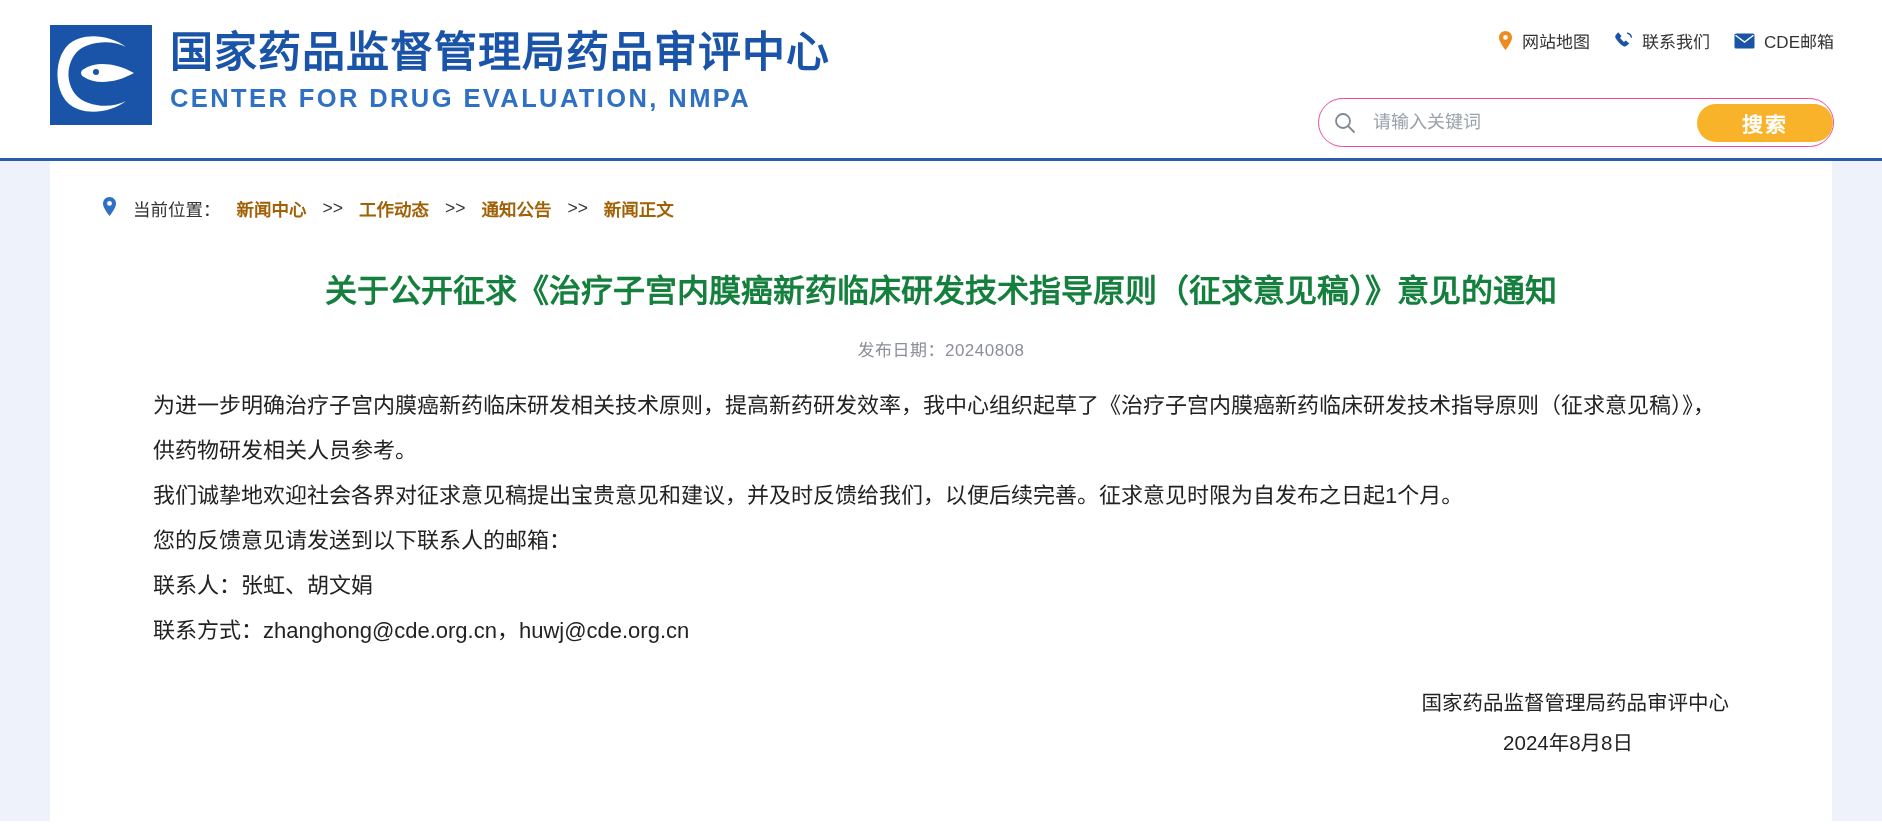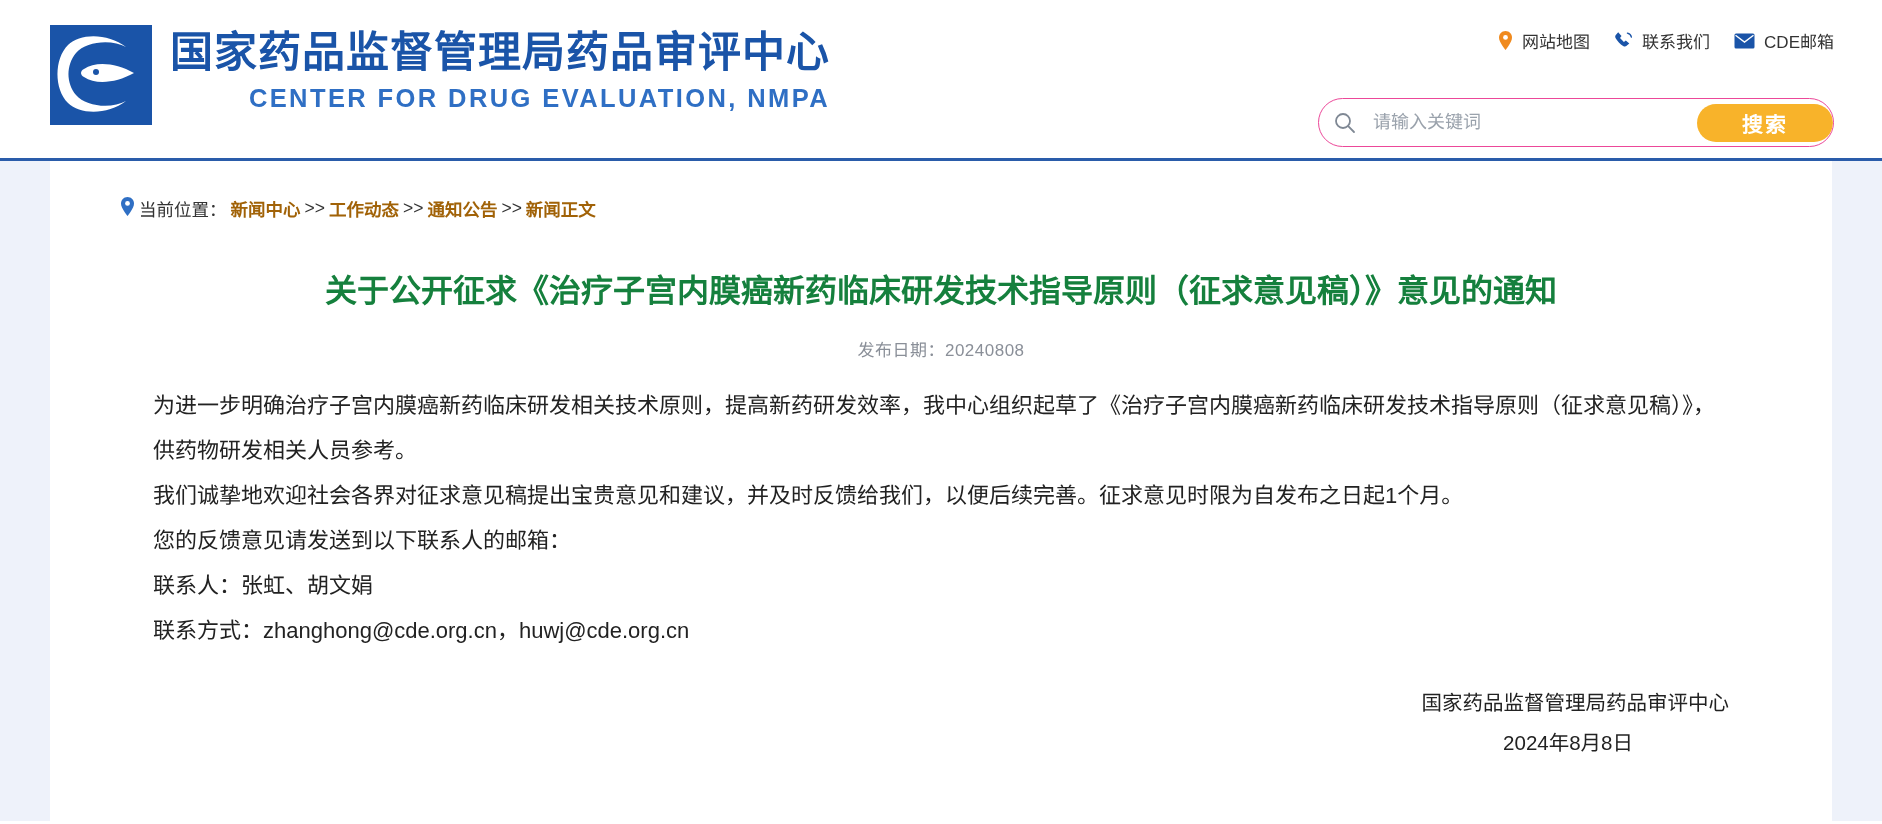--- a/index.html
+++ b/index.html
@@ -48,21 +48,20 @@
     line-height: 1.18;
     white-space: nowrap;
   }
   .brand-en {
     font-size: 25.5px;
     font-weight: bold;
     color: #2f6fc4;
     letter-spacing: 2.4px;
     margin-top: 6px;
     white-space: nowrap;
-    text-align: right;
   }
 
   
   .top-links {
     position: absolute;
     right: 48px;
     top: 28px;
     display: flex;
     align-items: center;
     gap: 24px;
@@ -138,22 +137,22 @@
     position: absolute;
     left: 50px;
     top: 0;
     width: 1782px;
     min-height: 660px;
     background: #ffffff;
   }
   .breadcrumb {
     display: flex;
     align-items: center;
-    gap: 4px;
-    padding: 35px 0 0 70px;
+    gap: 16px;
+    padding: 35px 0 0 52px;
     font-size: 17.5px;
     color: #333333;
     white-space: nowrap;
   }
   .breadcrumb .sep { color: #333; }
   .breadcrumb a { color: #a16207; text-decoration: none; font-weight: bold; }
 
   .article-title {
     margin: 48px 120px 0 120px;
     text-align: center;

